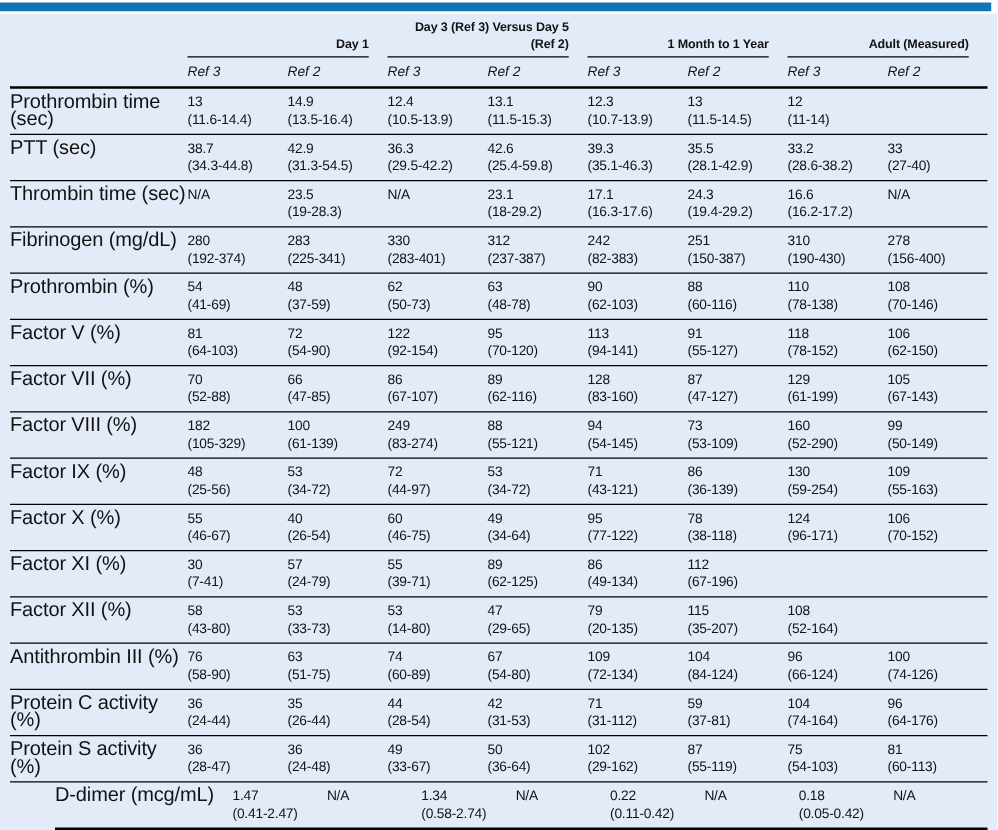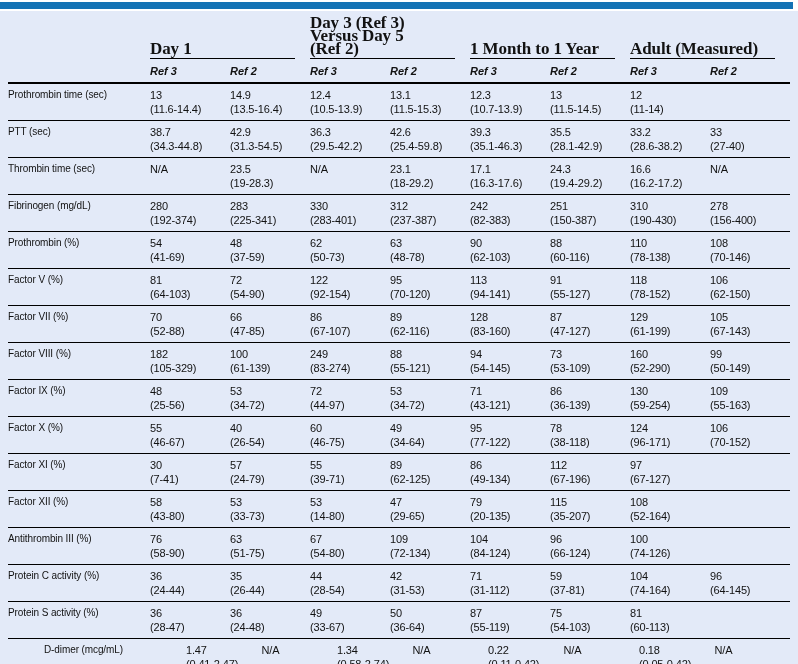--- a/index.html
+++ b/index.html
@@ -4,29 +4,29 @@
 <style>
   html,body{margin:0;padding:0;background:#ffffff;}
   .page{position:relative;width:798px;height:664px;background:#ffffff;overflow:hidden;
         font-family:"Liberation Sans", sans-serif;color:#121212;}
   .topbar{position:absolute;top:2px;left:0;width:793px;height:7px;}
   .panel{position:absolute;top:11px;left:0;width:798px;height:653px;box-sizing:border-box;
          padding:5px 8px 0 8px;}
   
   .hdr{display:grid;grid-template-columns:142px repeat(8,1fr);border-bottom:2px solid #000;}
   .grp{grid-column:span 2;display:flex;flex-direction:column;justify-content:flex-end;
-       text-align:left;margin-right:15px;border-bottom:1px solid #000;padding-bottom:3px;
-       font-weight:bold;font-size:17px;line-height:13px;letter-spacing:-0.1px;font-family:Liberation Serif, serif;}
+       text-align:right;margin-right:15px;border-bottom:1px solid #000;padding-bottom:3px;
+       font-weight:bold;font-size:10px;line-height:13px;letter-spacing:-0.1px;}
   .hdr-spacer{grid-row:1 / span 2;}
-  .refcell{font-weight:bold;font-style:italic;font-size:11px;padding:6px 0 5px 0;}
+  .refcell{font-weight:normal;font-style:italic;font-size:11px;padding:6px 0 5px 0;}
   
   .trow{display:grid;grid-template-columns:142px repeat(8,1fr);
         border-bottom:1px solid #000;padding:4px 0 4px 0;}
   .trow:last-child{border-bottom:2px solid #000;margin-left:36px;}
-  .rlabel{font-size:10px;line-height:14px;letter-spacing:-0.1px;}
+  .rlabel{font-size:16px;line-height:14px;letter-spacing:-0.1px;}
   .cell .val,.cell .rng{font-size:11px;line-height:14px;letter-spacing:-0.15px;}
   .cell{padding-right:4px;}
 </style>
 </head>
 <body>
 
 <div class="page">
   <div class="topbar" style="background: rgb(20, 115, 181);"></div>
   <div class="panel" style="background: rgb(227, 234, 248);">
 
@@ -436,24 +436,20 @@
             <div class="rng">(62-125)</div>
           </div>
     <div class="cell">
             <div class="val">86</div>
             <div class="rng">(49-134)</div>
           </div>
     <div class="cell">
             <div class="val">112</div>
             <div class="rng">(67-196)</div>
           </div>
-    <div class="cell">
-            <div class="val">97</div>
-            <div class="rng">(67-127)</div>
-          </div>
   </div>
 
   <div class="trow">
     <div class="rlabel">Factor XII (%)</div>
     <div class="cell">
             <div class="val">58</div>
             <div class="rng">(43-80)</div>
           </div>
     <div class="cell">
             <div class="val">53</div>
@@ -485,20 +481,24 @@
     <div class="rlabel">Antithrombin III (%)</div>
     <div class="cell">
             <div class="val">76</div>
             <div class="rng">(58-90)</div>
           </div>
     <div class="cell">
             <div class="val">63</div>
             <div class="rng">(51-75)</div>
           </div>
     <div class="cell">
+            <div class="val">74</div>
+            <div class="rng">(60-89)</div>
+          </div>
+    <div class="cell">
             <div class="val">67</div>
             <div class="rng">(54-80)</div>
           </div>
     <div class="cell">
             <div class="val">109</div>
             <div class="rng">(72-134)</div>
           </div>
     <div class="cell">
             <div class="val">104</div>
             <div class="rng">(84-124)</div>
@@ -538,21 +538,21 @@
     <div class="cell">
             <div class="val">59</div>
             <div class="rng">(37-81)</div>
           </div>
     <div class="cell">
             <div class="val">104</div>
             <div class="rng">(74-164)</div>
           </div>
     <div class="cell">
             <div class="val">96</div>
-            <div class="rng">(64-145)</div>
+            <div class="rng">(64-176)</div>
           </div>
   </div>
 
   <div class="trow">
     <div class="rlabel">Protein S activity (%)</div>
     <div class="cell">
             <div class="val">36</div>
             <div class="rng">(28-47)</div>
           </div>
     <div class="cell">
@@ -561,20 +561,24 @@
           </div>
     <div class="cell">
             <div class="val">49</div>
             <div class="rng">(33-67)</div>
           </div>
     <div class="cell">
             <div class="val">50</div>
             <div class="rng">(36-64)</div>
           </div>
     <div class="cell">
+            <div class="val">102</div>
+            <div class="rng">(29-162)</div>
+          </div>
+    <div class="cell">
             <div class="val">87</div>
             <div class="rng">(55-119)</div>
           </div>
     <div class="cell">
             <div class="val">75</div>
             <div class="rng">(54-103)</div>
           </div>
     <div class="cell">
             <div class="val">81</div>
             <div class="rng">(60-113)</div>

